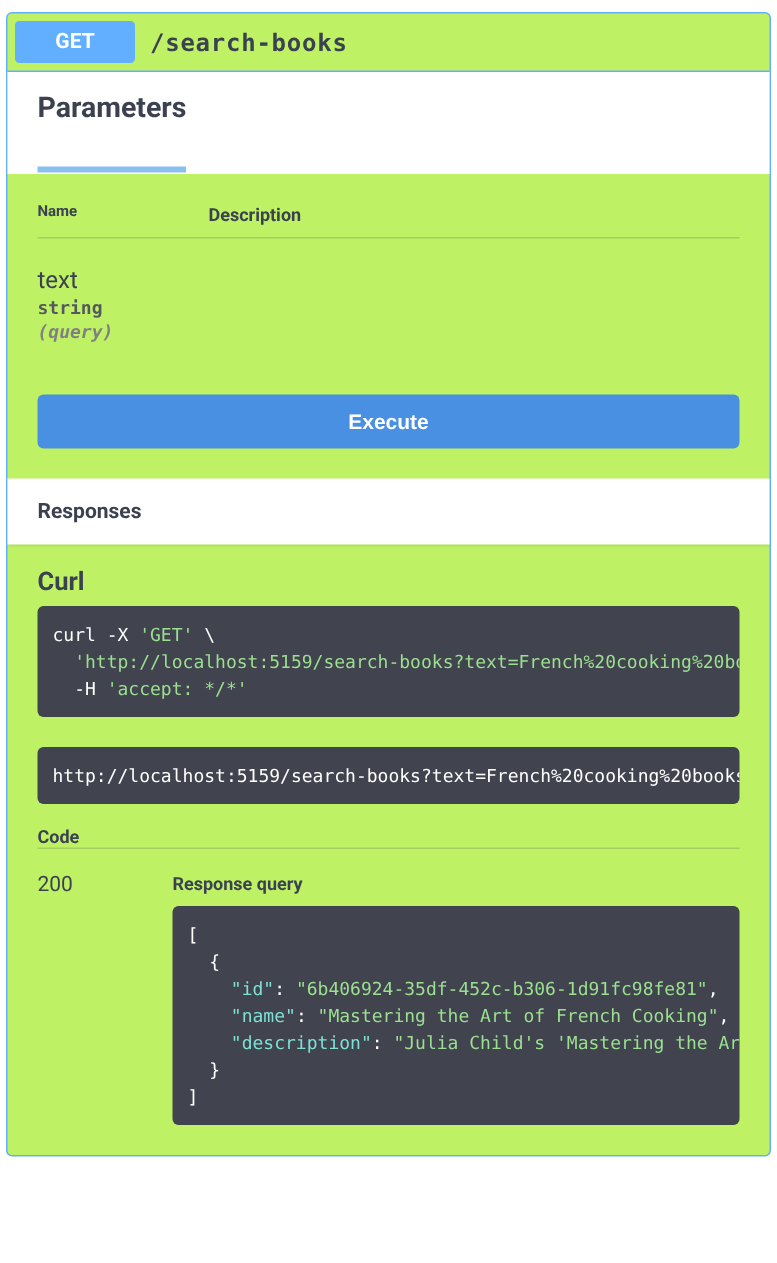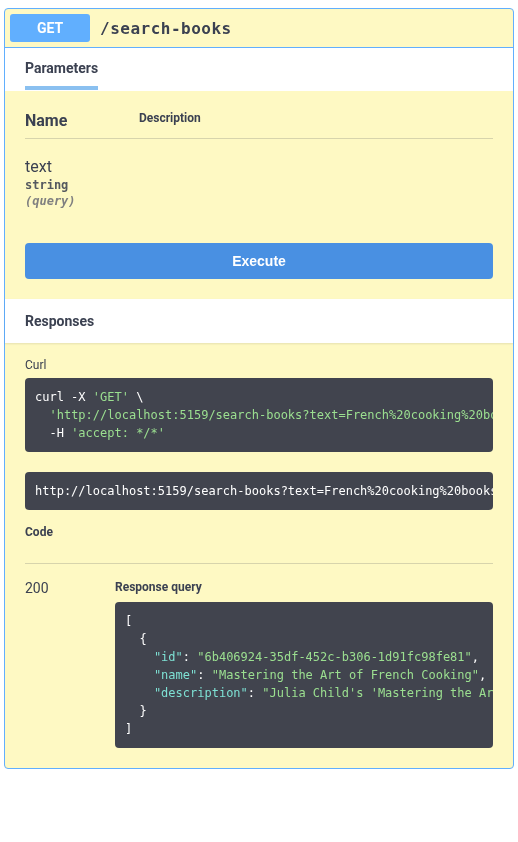--- a/index.html
+++ b/index.html
@@ -5,21 +5,21 @@
   * { box-sizing: border-box; margin: 0; padding: 0; }
   body {
     font-family: -apple-system, BlinkMacSystemFont, "Segoe UI", Roboto, sans-serif;
     background: #fff;
     font-size: 14px;
     color: #3b4151;
     width: 518px;
   }
   .opblock {
     border: 1px solid #61affe;
-    background: #fef9c3;
+    background: #bef264;
     border-radius: 4px;
     margin: 8px 4px;
   }
   .opblock-summary {
     display: flex;
     align-items: center;
     padding: 5px;
     border-bottom: 1px solid #61affe;
   }
   .method-badge {
@@ -43,38 +43,38 @@
   .opblock-body {
     padding: 0;
   }
   .section-header {
     background: #fff;
     padding: 12px 20px 0 20px;
     border-bottom: 1px solid rgba(0,0,0,0);
   }
   .tab-title {
     font-weight: 700;
-    font-size: 14px;
+    font-size: 19px;
     color: #3b4151;
     display: inline-block;
-    padding-bottom: 10px;
+    padding-bottom: 28px;
     border-bottom: 4px solid #8ac0f0;
   }
   .param-table {
     padding: 20px;
   }
   .param-head {
     display: flex;
     border-bottom: 1px solid rgba(59,65,81,.2);
     padding-bottom: 8px;
     margin-bottom: 18px;
   }
   .col-name-h {
     width: 114px;
-    font-size: 16px;
+    font-size: 10px;
     font-weight: 700;
     color: #3b4151;
   }
   .col-desc-h {
     flex: 1;
     font-size: 12px;
     font-weight: 700;
     color: #3b4151;
   }
   .param-row {
@@ -134,22 +134,22 @@
     background: #fff;
     padding: 14px 20px;
     font-weight: 700;
     font-size: 14px;
     box-shadow: 0 1px 2px rgba(0,0,0,.1);
   }
   .resp-section {
     padding: 15px 20px 5px 20px;
   }
   .small-label {
-    font-size: 12px;
-    font-weight: 400;
+    font-size: 17px;
+    font-weight: 700;
     color: #3b4151;
     margin-bottom: 6px;
   }
   .code-block {
     background: #41444e;
     border-radius: 4px;
     padding: 10px;
     font-family: ui-monospace, SFMono-Regular, Menlo, Consolas, monospace;
     font-size: 12px;
     color: #fff;
@@ -158,21 +158,21 @@
     line-height: 1.5;
   }
   .code-block .cyan { color: #7ee1d4; }
   .code-block .green { color: #9bdf90; }
   .resp-table {
     padding: 10px 20px 20px 20px;
   }
   .resp-head {
     display: flex;
     border-bottom: 1px solid rgba(59,65,81,.2);
-    padding-bottom: 24px;
+    padding-bottom: 0;
     margin-bottom: 16px;
   }
   .resp-row {
     display: flex;
     align-items: flex-start;
   }
   .code-col {
     width: 90px;
     font-size: 14px;
     color: #3b4151;

